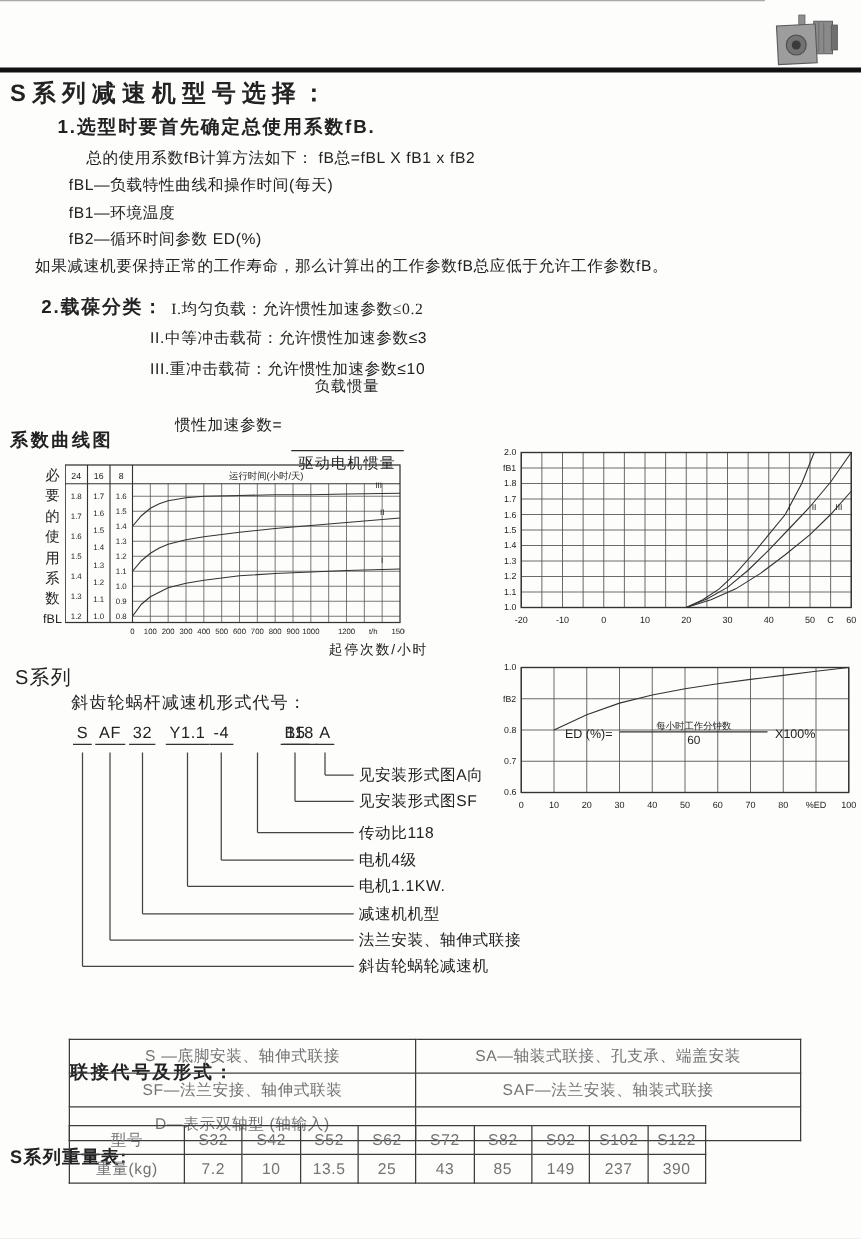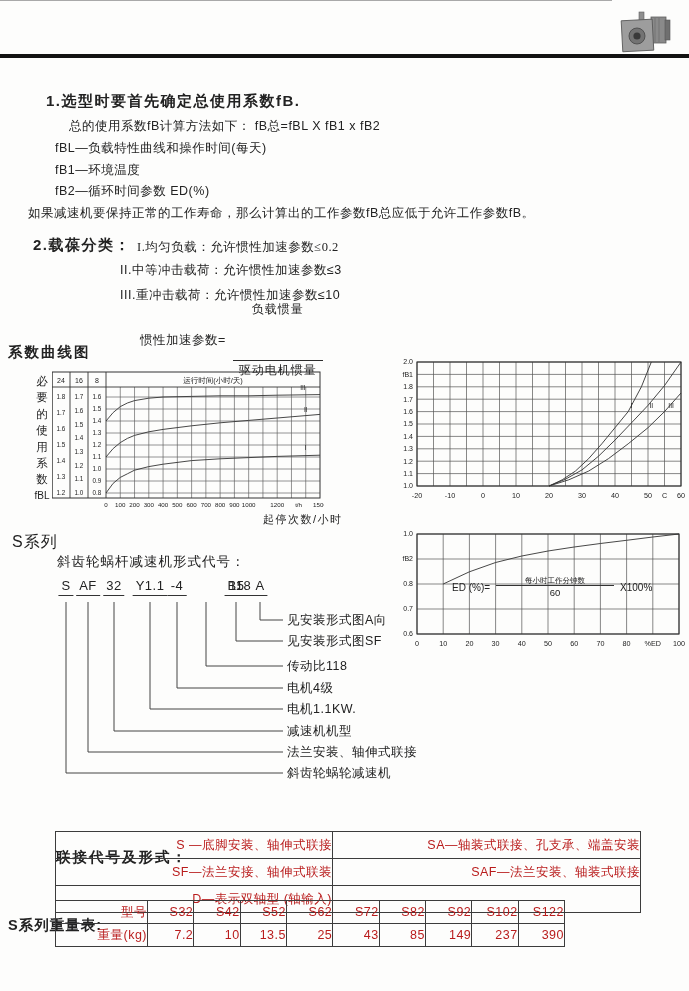--- a/index.html
+++ b/index.html
@@ -20,21 +20,21 @@
   .ed-wrap{position:absolute;display:flex;align-items:center;gap:6px;font-size:10px;}
   .ed-frac{display:flex;flex-direction:column;align-items:center;width:118px;}
   .ed-frac .num{font-size:7.5px;line-height:9px;}
   .ed-frac .den{font-size:9.5px;border-top:1px solid #333;width:100%;text-align:center;padding-top:1px;}
   .fbl-ylabel{position:absolute;width:18px;text-align:center;font-size:11.5px;line-height:16.4px;}
   .fbl-ylabel .fbl-unit{font-size:10px;}
   .code-part{position:absolute;transform:translateX(-50%);font-size:13px;letter-spacing:0.5px;
              border-bottom:1px solid #333;padding:0 3px 2px 3px;}
   .code-label{position:absolute;left:287px;font-size:12.5px;letter-spacing:0.5px;}
   table{border-collapse:collapse;table-layout:fixed;}
-  td{border:1px solid #3c3c3c;text-align:right;font-size:12.5px;letter-spacing:0.5px;color:#b91c1c;}
+  td{border:1px solid #3c3c3c;text-align:center;font-size:12.5px;letter-spacing:0.5px;color:#737373;}
   .conn-table td{height:27px;}
   .weight-table td{height:23px;}
   svg{position:absolute;font-family:inherit;}
   svg text{fill:#222;}
 </style>
 </head>
 <body>
 
 <div class="page">
 
@@ -44,20 +44,21 @@
     <rect x="49" y="10" width="5" height="20" fill="#6f6f6f" stroke="#565656" stroke-width="0.6"></rect>
     <line x1="39" y1="8" x2="39" y2="32" stroke="#6a6a6a" stroke-width="0.7"></line>
     <line x1="43" y1="8" x2="43" y2="32" stroke="#6a6a6a" stroke-width="0.7"></line>
     <rect x="23" y="2" width="5" height="9" fill="#8f8f8f" stroke="#606060" stroke-width="0.6"></rect>
     <rect x="6" y="10" width="31" height="31" fill="#9d9d9d" stroke="#5a5a5a" stroke-width="0.9" transform="rotate(-3 21 26)"></rect>
     <circle cx="21" cy="26" r="8" fill="#737373" stroke="#4c4c4c" stroke-width="0.9"></circle>
     <circle cx="21" cy="26" r="3.6" fill="#3a3a3a"></circle>
   </svg>
   <div class="rule-thick" style="left:0;top:54px;width:689px;height:3.5px;"></div>
 
+  <div class="abs h1" style="left:8px;top:62px;">S系列减速机型号选择：</div>
   <div class="abs h2" style="left:46px;top:92px;">1.选型时要首先确定总使用系数fB.</div>
   <div class="abs body-line" style="left:69px;top:118px;">总的使用系数fB计算方法如下：  fB总=fBL X fB1 x fB2</div>
   <div class="abs body-line" style="left:55px;top:140px;">fBL—负载特性曲线和操作时间(每天)</div>
   <div class="abs body-line" style="left:55px;top:162px;">fB1—环境温度</div>
   <div class="abs body-line" style="left:55px;top:183px;">fB2—循环时间参数  ED(%)</div>
   <div class="abs body-line" style="left:28px;top:205px;">如果减速机要保持正常的工作寿命，那么计算出的工作参数fB总应低于允许工作参数fB。</div>
 
   <div class="abs h2" style="left:33px;top:236px;">2.载葆分类：</div>
   <div class="abs body-line" style="left:137px;top:239px;font-family:Liberation Serif, serif;">I.均匀负载：允许惯性加速参数≤0.2</div>
   <div class="abs body-line" style="left:120px;top:262px;">II.中等冲击载荷：允许惯性加速参数≤3</div>

